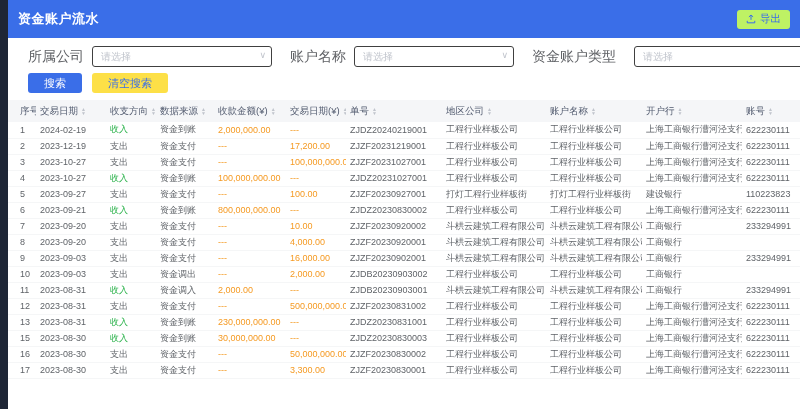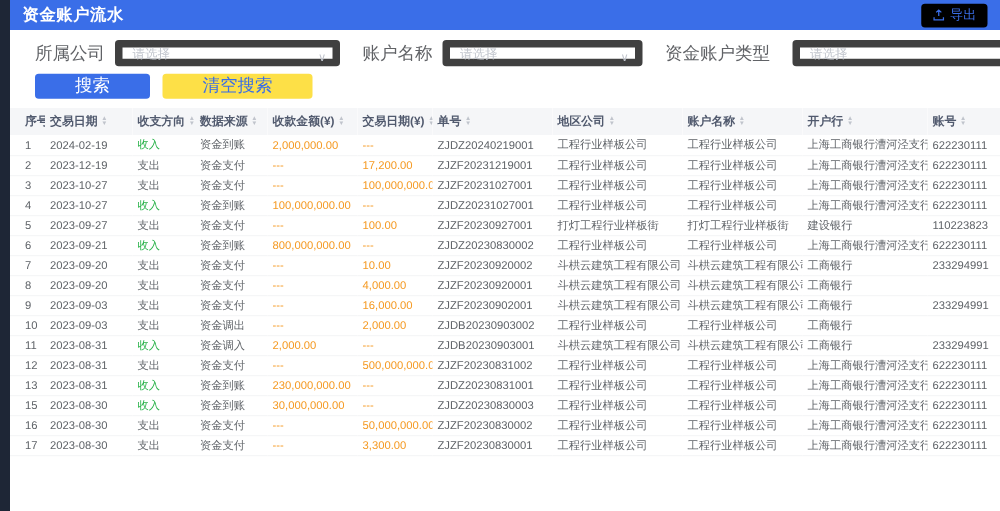--- a/index.html
+++ b/index.html
@@ -2,47 +2,47 @@
 <html style="--accent: #3a6ee8; --amount: #f59a23; --income: #27b148;"><head>
 <meta charset="utf-8">
 <style>
   * { margin:0; padding:0; box-sizing:border-box; }
   html,body { width:800px; height:409px; overflow:hidden; }
   body { font-family:"Liberation Sans","DejaVu Sans",sans-serif; background:#fff; }
   .app { display:flex; width:800px; height:409px; }
   .side-strip { width:8px; background:#1e2636; flex:none; }
   .main { flex:1; display:flex; flex-direction:column; background:#fff; min-width:0; }
 
-  .topbar { height:24px; background:var(--accent,#3a6ee8); display:flex; align-items:center;
+  .topbar { height:38px; background:var(--accent,#3a6ee8); display:flex; align-items:center;
             justify-content:space-between; padding:0 10px; flex:none;gap:40px; }
   .page-title { color:#fff; font-size:13px; font-weight:bold; letter-spacing:.5px; }
-  .export-btn { background:#000000; color:var(--accent,#3a6ee8); font-size:10.5px; height:19px;
+  .export-btn { background:#bef264; color:var(--accent,#3a6ee8); font-size:10.5px; height:19px;
                 padding:0 9px; border:none; border-radius:3px; display:flex; align-items:center;
                 gap:4px; cursor:pointer; }
 
   .filters { padding:8px 10px 0 20px; display:flex; align-items:center; flex:none; }
   .f-group { display:flex; align-items:center; margin-right:18px; }
   .f-label { font-size:14px; color:#606266; margin-right:8px; white-space:nowrap; }
-  .f-select { position:relative; height:21px; border:6px solid #404040; border-radius:3px;
+  .f-select { position:relative; height:21px; border:1px solid #404040; border-radius:3px;
               background:#fff; display:flex; align-items:center; padding:0 18px 0 8px; cursor:pointer; }
   .f-select .ph { font-size:10px; color:#c0c4cc; }
   .f-select .chev { position:absolute; right:5px; top:3px; color:#c0c4cc; font-size:9px; }
   .expand-link { margin-left:auto; display:flex; align-items:center; gap:4px; color:var(--accent,#3a6ee8);
                  font-size:10px; cursor:pointer; padding-left:10px; border-left:1px solid #e4e7ed; height:16px; }
   .expand-link .chev2 { font-size:9px; }
 
   .btn-row { padding:6px 0 7px 20px; display:flex; gap:10px; flex:none; }
-  .btn { font-size:14px; height:20px; padding:0 32px; border-radius:3px; border:none; cursor:pointer;text-align:right; }
+  .btn { font-size:11px; height:20px; padding:0 16px; border-radius:3px; border:none; cursor:pointer;text-align:right; }
   .btn-primary { background:var(--accent,#3a6ee8); color:#fff; }
   .btn-light { background:#fde047; color:var(--accent,#3a6ee8); }
 
   .table-wrap { flex:1; overflow:hidden; }
   table { width:792px; border-collapse:collapse; table-layout:fixed; }
   th,td { text-align:left; white-space:nowrap; overflow:hidden; padding:0 4px; }
-  thead th { background:#f5f6f8; height:22px; font-size:9.5px; color:#515a6e; font-weight:bold;margin-top:17px; }
+  thead th { background:#f5f6f8; height:22px; font-size:9.5px; color:#515a6e; font-weight:normal;margin-top:17px; }
   tbody td { height:16px; font-size:9px; color:#5f6368; border-bottom:1px solid #f5f6f7; }
   .col-first { padding-left:12px; }
   .c-orange { color:var(--amount,#f59a23); }
   .c-green  { color:var(--income,#27b148); }
   .th-inner { display:inline-flex; align-items:center; gap:3px; }
   .sort { display:inline-flex; flex-direction:column; line-height:4px; }
   .sort span { font-size:5px; color:#c0c4cc; }
 </style>
 </head>
 <body>

